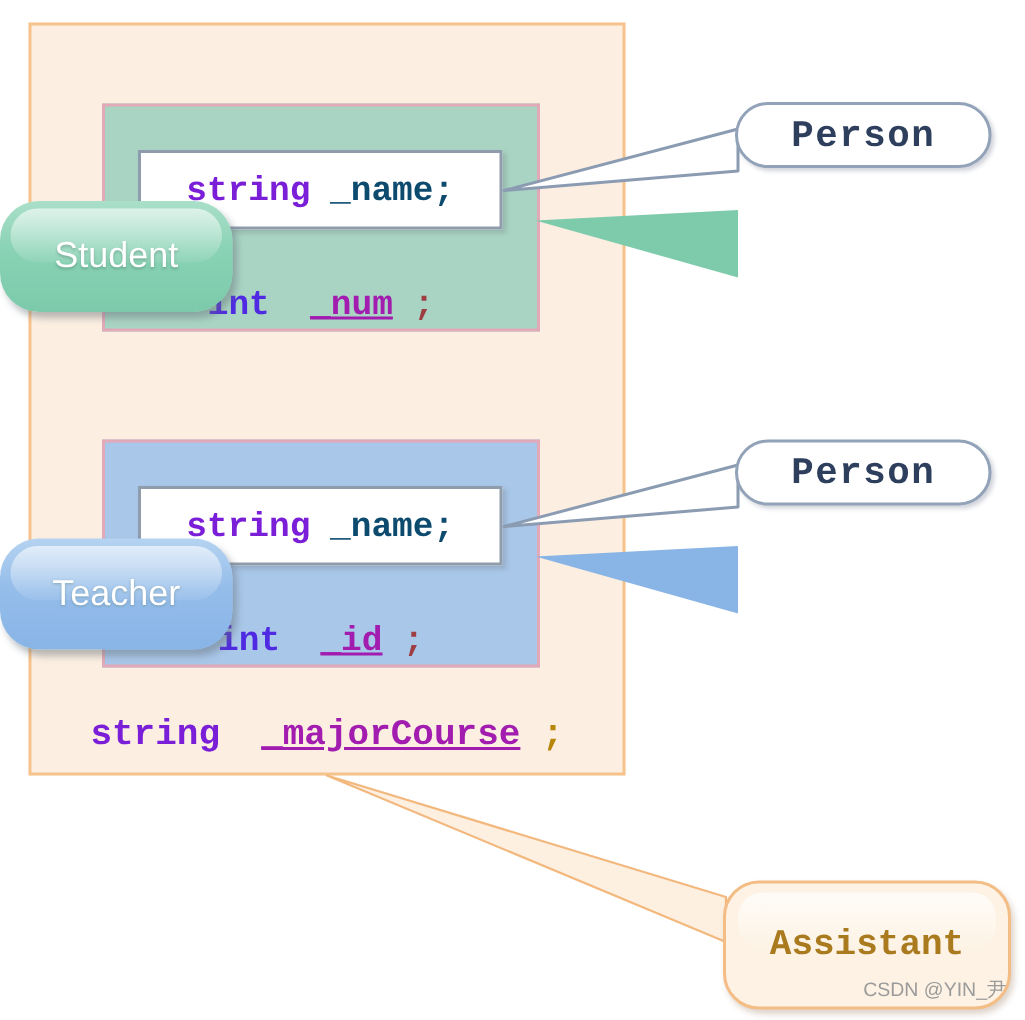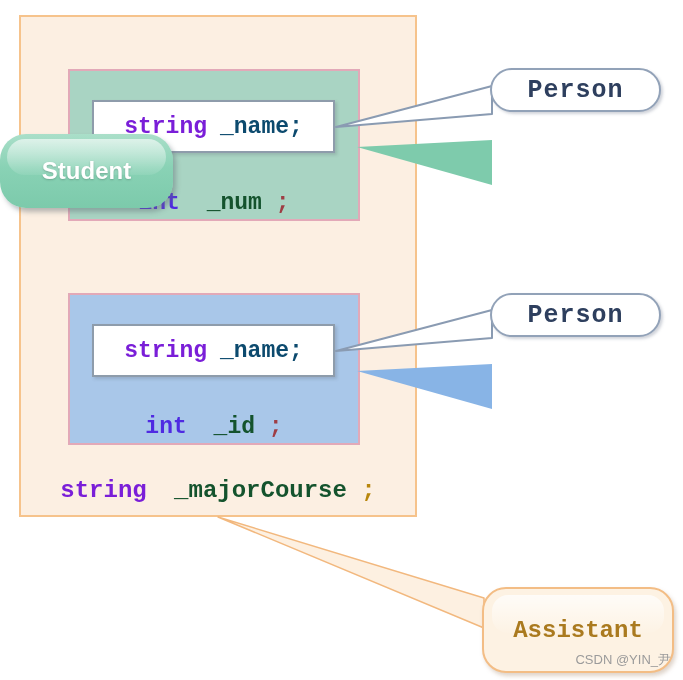--- a/index.html
+++ b/index.html
@@ -32,41 +32,41 @@
   .major-line{
     position:absolute;left:0;right:0;top:460px;text-align:center;
     font-size:24px;font-weight:bold;white-space:nowrap;
   }
   
   .tok{display:inline-block;}
   .tok.nm{margin-left:13px;}
   .kw-string{color:#7a1ed8;}
   .kw-int{color:#4f2ae2;}
   .c-gray{color:#0c4a6e;}
-  .c-black{color:#14532d;}
+  .c-black{color:#a21caf;text-decoration:underline;}
   .c-red{color:#9e3d44;}
   .c-gold{color:#b8860b;}
   
   .connector-layer{position:absolute;left:0;top:0;width:683px;height:680px;z-index:2;}
   
   .pill{
     position:absolute;display:flex;align-items:center;justify-content:center;
     z-index:3;box-sizing:border-box;
   }
   .pill-person{
     left:490px;width:171px;height:44px;border-radius:29px;
     background:#ffffff;border:2px solid #92a2b8;
     box-shadow:2px 2px 3px rgba(120,130,150,.35);
     color:#2e3f5e;font-size:25px;font-weight:bold;letter-spacing:1px;
   }
   .pill-person.p1{top:68px;}
   .pill-person.p2{top:293px;}
   .pill-gloss{
-    width:173px;height:74px;border-radius:26px;
-    color:#ffffff;font-size:24px;font-weight:bold;
+    width:155px;height:74px;border-radius:26px;
+    color:#ffffff;font-size:24px;font-weight:normal;
     font-family:"Liberation Sans","DejaVu Sans",sans-serif;
     box-shadow:3px 4px 5px rgba(100,110,120,.45);
     position:absolute;
   }
   .pill-gloss::before{
     content:"";position:absolute;left:7px;right:7px;top:5px;height:36px;
     border-radius:18px;
     background:linear-gradient(180deg,rgba(255,255,255,.62),rgba(255,255,255,.08));
   }
   .pill-gloss span{position:relative;text-shadow:0 1px 2px rgba(70,110,95,.4);}
@@ -142,19 +142,22 @@
   <div class="pill pill-person p1">
     <span>Person</span>
   </div>
   <div class="pill pill-gloss pill-student">
     <span>Student</span>
   </div>
 
   <div class="pill pill-person p2">
     <span>Person</span>
   </div>
+  <div class="pill pill-gloss pill-teacher">
+    <span>Teacher</span>
+  </div>
 
   <div class="pill pill-assistant">
     <span>Assistant</span>
   </div>
 
   <div class="watermark">CSDN @YIN_尹</div>
 </div>
 
 </body></html>

